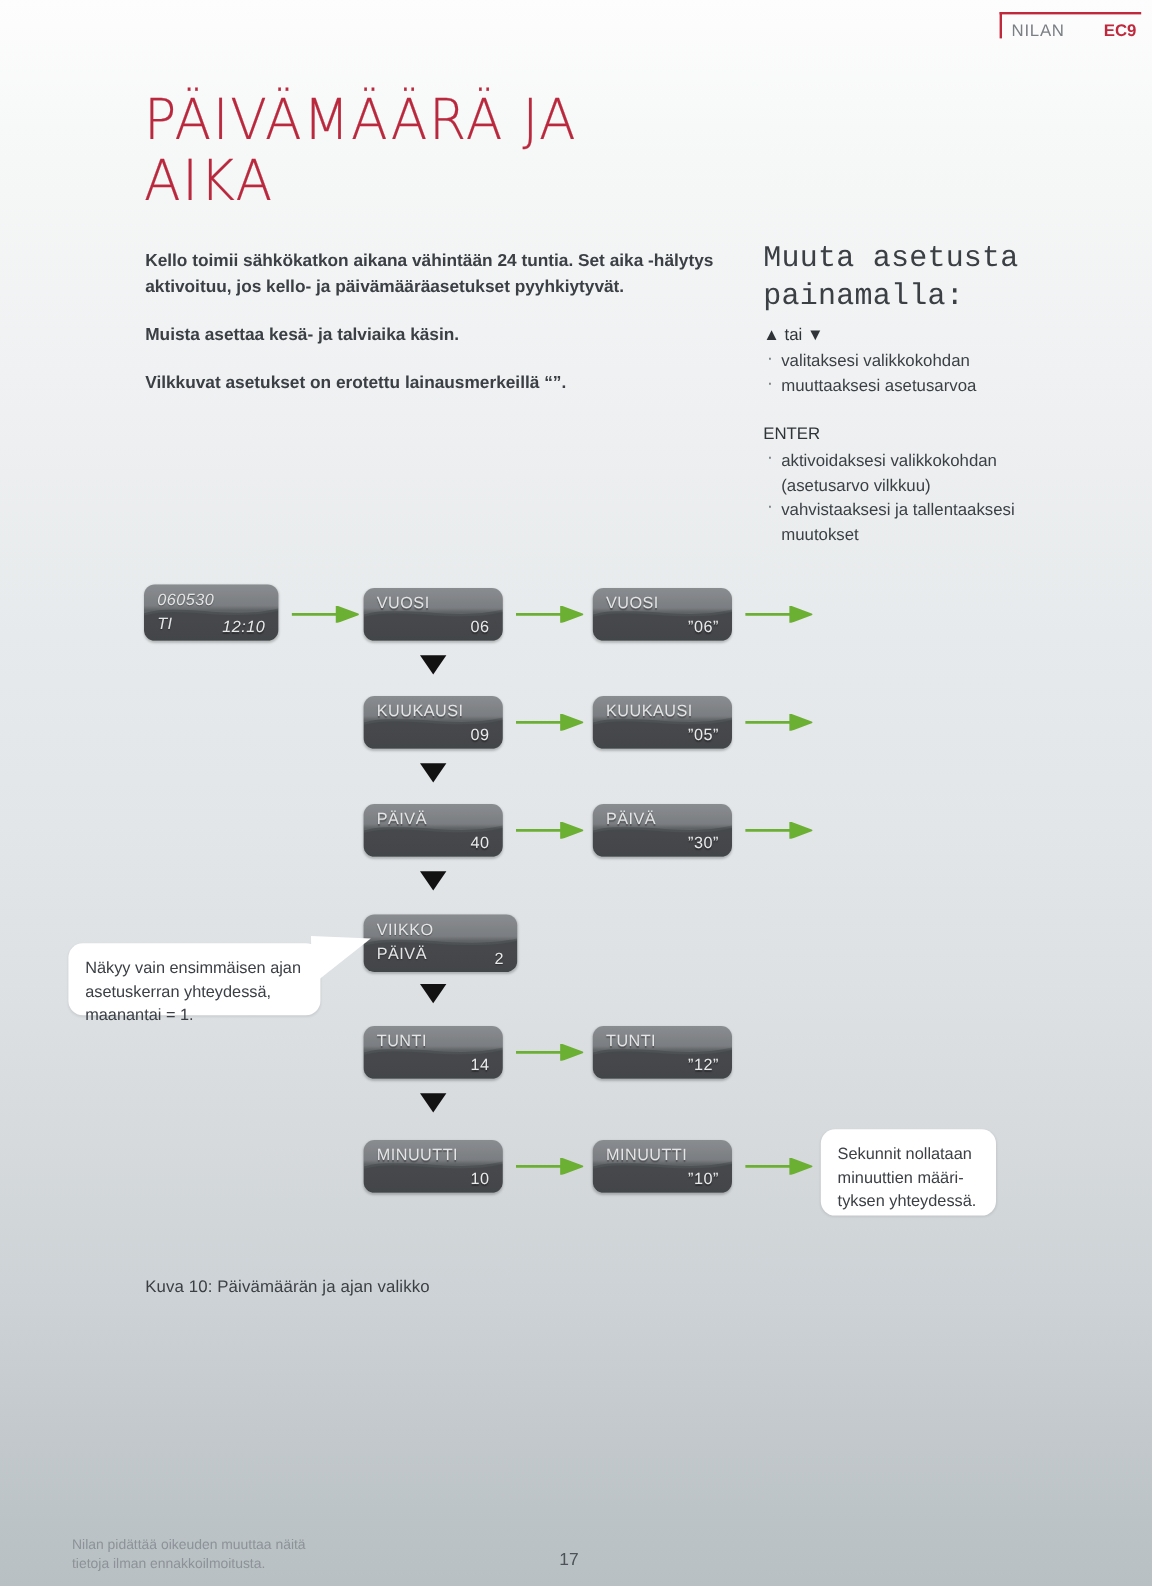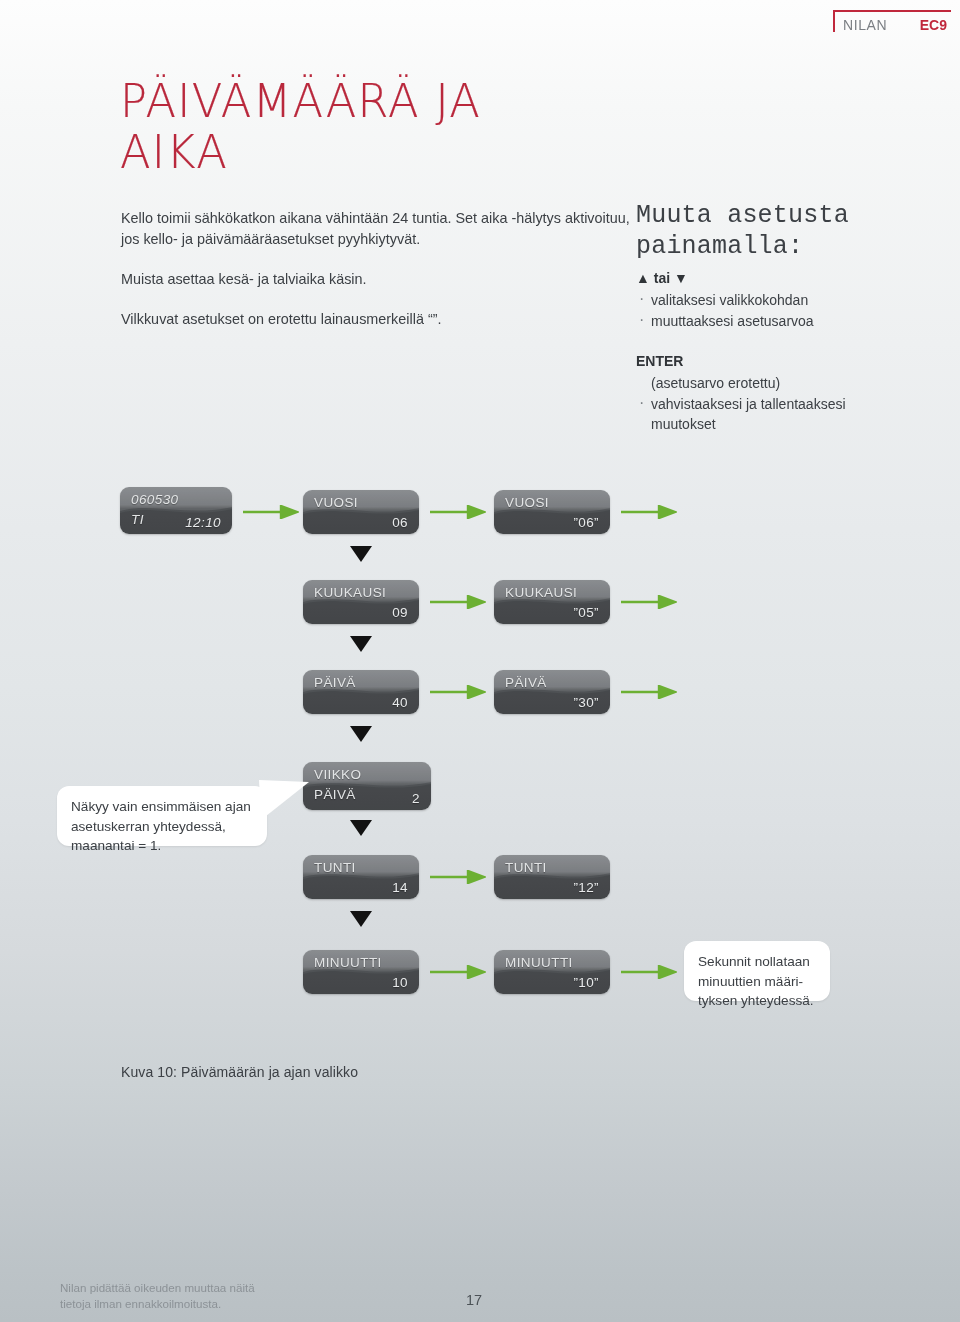--- a/index.html
+++ b/index.html
@@ -54,36 +54,36 @@
     -webkit-text-stroke:0.2px #b9283c;
     font-family:"DejaVu Sans", sans-serif;
     transform:scaleX(0.95);
     transform-origin:left top;
     white-space:pre-line;
   }
 
   
   .intro{
     position:absolute;left:121px;top:208px;width:510px;
-    color:#3c4045;font-size:14.4px;line-height:21px;
+    color:#3c4045;font-size:14.4px;line-height:21px;font-weight:bold;
   }
   .intro p{margin:0 0 19px 0;}
   .intro p:last-child{margin-bottom:0;}
 
   
   .rightcol{
     position:absolute;left:636px;top:200px;width:300px;
     color:#3c4045;
   }
   .rightcol .rtitle{
     font-size:25px;line-height:31px;color:#3c4045;font-weight:400;
     letter-spacing:.2px;white-space:pre-line;margin-bottom:6px;font-family:Liberation Mono, monospace;
   }
   .rightcol .keyline{
-    font-size:14px;line-height:20px;font-weight:bold;color:#303438;margin-bottom:2px;
+    font-size:14px;line-height:20px;font-weight:normal;color:#303438;margin-bottom:2px;
   }
   .rightcol ul{margin:0 0 0 0;padding:0;list-style:none;}
   .rightcol li{
     font-size:14px;line-height:20.5px;color:#3c4045;
     padding-left:15px;position:relative;
   }
   .rightcol li:before{
     content:"\00B7";position:absolute;left:3px;top:-1px;color:#7c8186;font-size:16px;
   }
   .rightcol li.cont:before{content:"";}
@@ -177,21 +177,22 @@
     <div class="rtitle">Muuta asetusta
 painamalla:</div>
     <div class="keyline">▲ tai ▼</div>
     <ul>
       <li>valitaksesi valikkokohdan</li>
       <li>muuttaaksesi asetusarvoa</li>
     </ul>
     <div class="grp2">
       <div class="keyline">ENTER</div>
       <ul>
-        <li class="cont">(asetusarvo erotettu)</li>
+        <li>aktivoidaksesi valikkokohdan</li>
+        <li class="cont">(asetusarvo vilkkuu)</li>
         <li>vahvistaaksesi ja tallentaaksesi</li>
         <li class="cont">muutokset</li>
       </ul>
     </div>
   </div>
 
   <div class="diagram">
 
     <div class="dbox" id="b-start" style="left:120px;top:487px;width:112px;height:47px;font-style:italic;">
       <svg class="wave" viewBox="0 0 112 47" preserveAspectRatio="none">
@@ -375,21 +376,21 @@
       <span class="lbl">MINUUTTI</span>
       <span class="val">”10”</span>
     </div>
 
     <div class="garrow" style="left:621px;top:965px;width:56px;">
       <svg width="56" height="14" viewBox="0 0 56 14">
           <path d="M0,7 L40,7 M38,1 L54,7 L38,13 Z" stroke="#6cb033" stroke-width="2.4" fill="#6cb033"></path>
         </svg>
     </div>
 
-    <div class="callout" style="left:684px;top:941px;width:146px;height:60px;">
+    <div class="callout" style="left:684px;top:941px;width:146px;height:72px;">
       <div class="ctxt">Sekunnit nollataan
 minuuttien määri-
 tyksen yhteydessä.</div>
     </div>
 
   </div>
 
   <div class="caption">Kuva 10: Päivämäärän ja ajan valikko</div>
 
   <div class="footer-note">Nilan pidättää oikeuden muuttaa näitä

